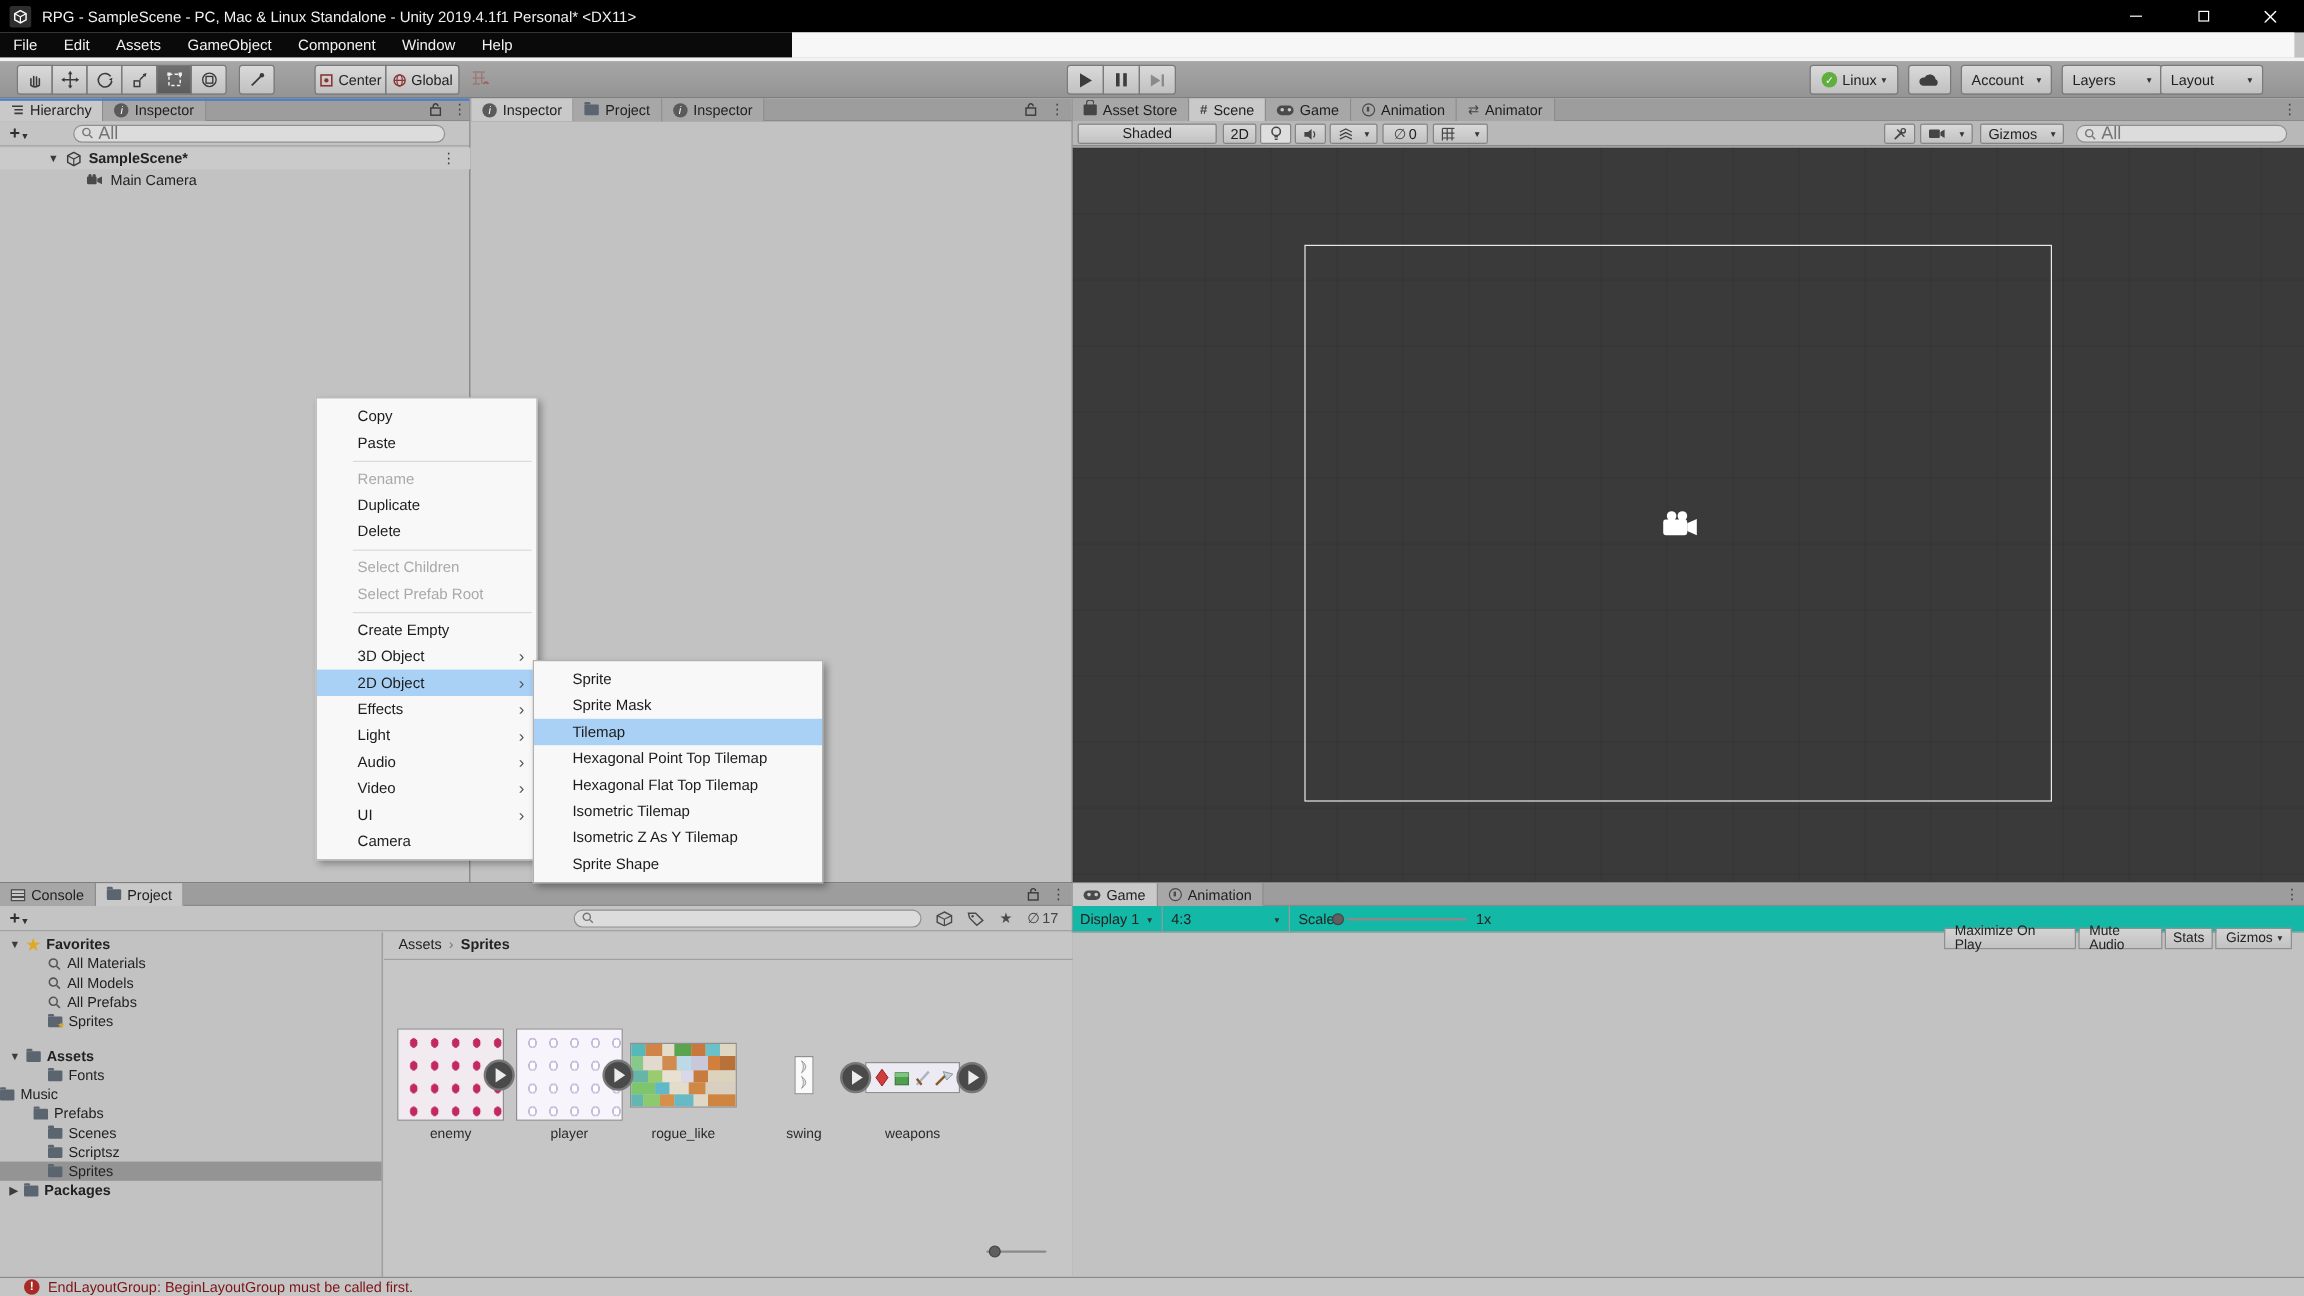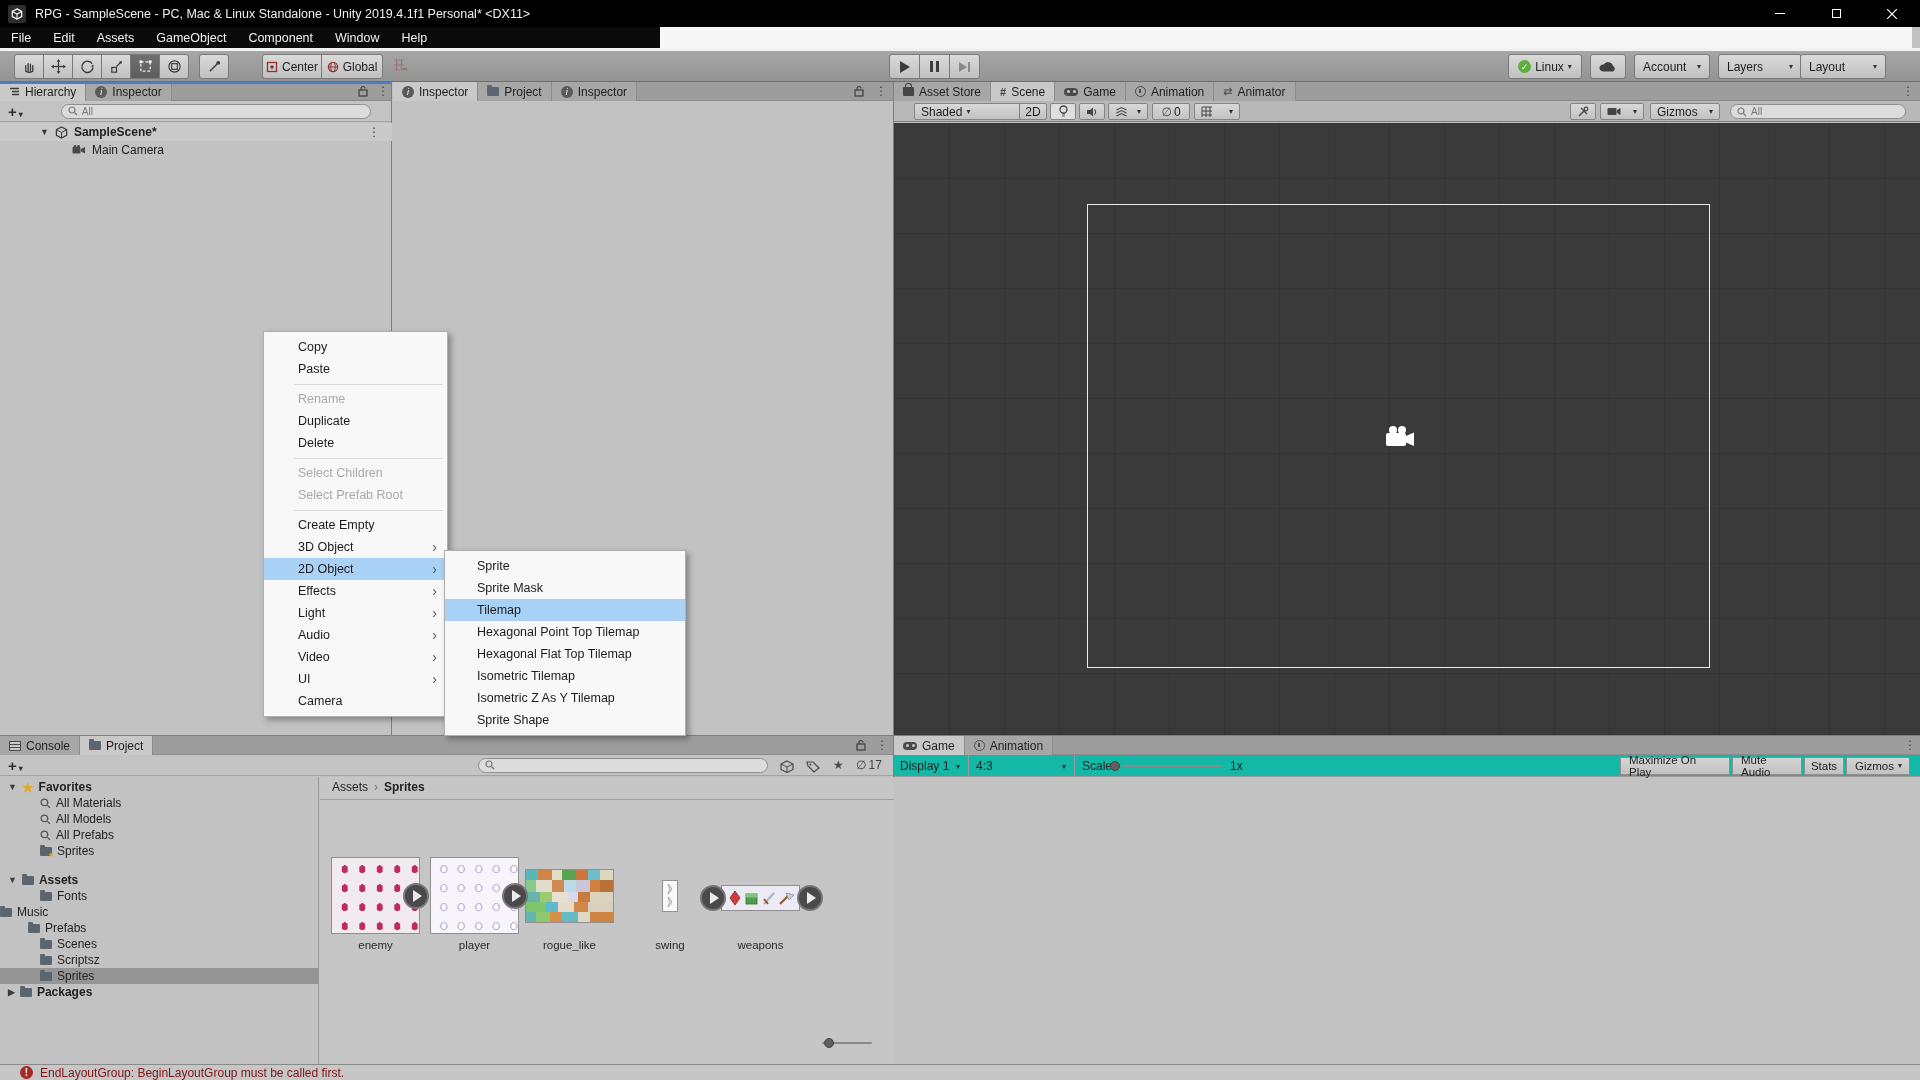--- a/index.html
+++ b/index.html
@@ -45,21 +45,21 @@
   .focusline { position:absolute; left:0; right:0; top:0; height:2px; background:#4a7fc4; z-index:2; }
   .tab { display:flex; align-items:center; gap:5px; padding:0 9px; font-size:12px; color:#1e1e1e;
          background:#a7a7a7; border-right:1px solid #8c8c8c; height:19px; }
   .tab.active { background:#c9c9c9; }
   .corner-ico { position:absolute; top:3px; color:#3c3c3c; font-size:12px; line-height:13px; }
   .subbar { position:absolute; left:0; right:0; height:21px; background:#c4c4c4; border-bottom:1px solid #a2a2a2;
             display:flex; align-items:center; }
   .plusbtn { display:flex; align-items:baseline; gap:2px; margin-left:8px; color:#2e2e2e; font-size:15px; font-weight:bold; }
   .pill { display:flex; align-items:center; gap:4px; background:#dcdcdc; border:1px solid #8f8f8f;
           border-radius:8px; height:15px; padding:0 6px; }
-  .pill input { border:none; background:transparent; outline:none; font-size:10px; color:#555; width:100%;
+  .pill input { border:none; background:transparent; outline:none; font-size:15px; color:#555; width:100%;
                 font-family:inherit; }
   .info-ico { width:12px; height:12px; border-radius:50%; background:#5a5a5a; color:#fff; font-size:9px;
               display:flex; align-items:center; justify-content:center; font-style:italic; flex:none; }
   .folder-ico { width:12px; height:9px; background:#5b6570; border-radius:1px; position:relative; flex:none; }
   .folder-ico::before { content:""; position:absolute; left:0; top:-2px; width:5px; height:2px; background:#5b6570;
                         border-radius:1px 1px 0 0; }
   .bag-ico { width:11px; height:9px; background:#454545; border-radius:1px; position:relative; flex:none; }
   .bag-ico::before { content:""; position:absolute; left:2px; top:-4px; width:5px; height:4px;
                      border:1.5px solid #454545; border-bottom:none; border-radius:3px 3px 0 0; }
   .console-ico { width:12px; height:10px; border:1px solid #4a4a4a; background:linear-gradient(#c9c9c9 2px,#4a4a4a 2px,#4a4a4a 3px,#c9c9c9 3px,#c9c9c9 5px,#4a4a4a 5px,#4a4a4a 6px,#c9c9c9 6px); flex:none; }
@@ -94,21 +94,21 @@
   .thumb-label { position:absolute; font-size:11.5px; color:#2a2a2a; text-align:center; }
   .play-badge { position:absolute; width:26px; height:26px; border-radius:50%; background:#4a4a4a;
                 border:2px solid #777; display:flex; align-items:center; justify-content:center; z-index:3; }
   .play-badge i { display:block; width:0; height:0; border-left:9px solid #ececec;
                   border-top:6px solid transparent; border-bottom:6px solid transparent; margin-left:2px; }
   .crumb { display:flex; align-items:center; gap:6px; font-size:12px; color:#222; }
 
   
   .gbar { position:absolute; left:0; right:0; top:19px; height:22px; background:#14b8a6; border-bottom:1px solid #9a9a9a; }
   .gtxt { position:absolute; top:4px; font-size:12px; color:#222; }
-  .gbtn { position:absolute; top:2px; height:18px; display:flex; align-items:center; gap:4px; padding:0 8px;
+  .gbtn { position:absolute; top:18px; height:18px; display:flex; align-items:center; gap:4px; padding:0 8px;
           background:linear-gradient(#d4d4d4,#c2c2c2); border:1px solid #8f8f8f; font-size:11.5px; color:#222; }
   .slider-track { position:absolute; height:2px; background:#8a8a8a; border-radius:1px; }
   .slider-knob { position:absolute; width:10px; height:10px; border-radius:50%; background:#5f5f5f; border:1px solid #444; }
 
   
   .menu { position:absolute; background:#f8f8f8; border:1px solid #b0b0b0;
           box-shadow:3px 3px 6px rgba(0,0,0,.32); padding:4px 0; z-index:50; }
   .mi { height:22px; display:flex; align-items:center; font-size:12.5px; color:#1c1c1c;
         padding-left:34px; position:relative; }
   .mi.dis { color:#a9a9a9; }
@@ -390,21 +390,21 @@
         <span>Animation</span>
       </div>
       <div class="tab">
         <span style="font-size:11px;color:#444;">⇄</span>
         <span>Animator</span>
       </div>
       <span class="corner-ico" style="left:1008px;">⋮</span>
     </div>
 
     <div class="scene-toolbar">
-      <div class="sbtn" style="left:20px;width:116px;justify-content:flex-start;">
+      <div class="sbtn" style="left:4px;width:116px;justify-content:flex-start;flex-direction:column;">
         <span>Shaded</span>
         <span class="caret">▾</span>
       </div>
       <div class="sbtn" style="left:125px;width:28px;justify-content:center;">
         <span>2D</span>
       </div>
       <div class="sbtn" style="left:156px;width:26px;justify-content:center;background:#dedede;">
         <svg width="11" height="13" viewBox="0 0 11 13">
             <circle cx="5.5" cy="4.5" r="3.5" fill="none" stroke="#454545" stroke-width="1.3"></circle>
             <path d="M4 9 h3 M4.3 11 h2.4" stroke="#454545" stroke-width="1.2"></path>

